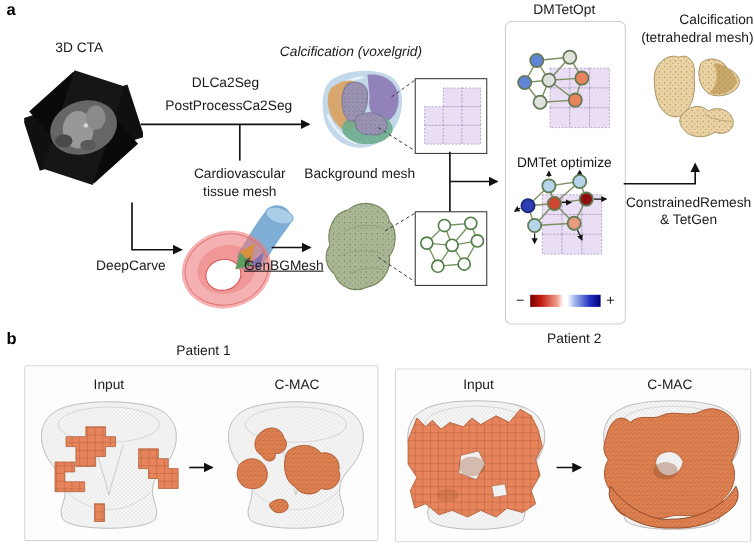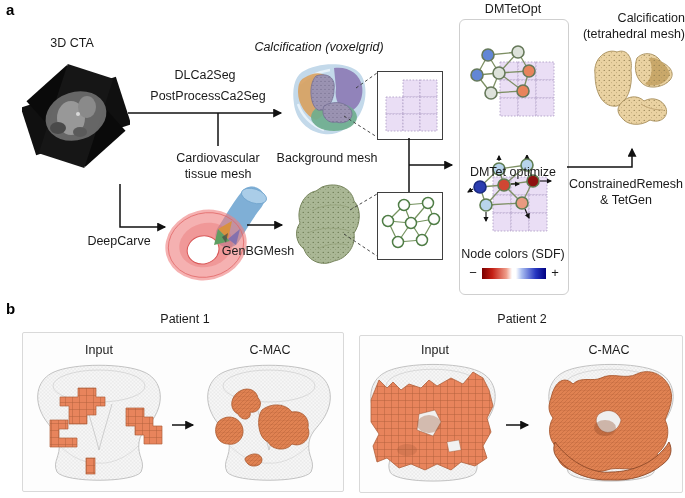--- a/index.html
+++ b/index.html
@@ -108,21 +108,21 @@
         <rect x="42" y="25" width="17" height="17"></rect>
       <rect x="8" y="42" width="17" height="17"></rect>
         <rect x="25" y="42" width="17" height="17"></rect>
         <rect x="42" y="42" width="17" height="17"></rect>
     </g>
   </svg>
 
   <div class="lbl" style="left:59px;top:234px;width:120px;">DeepCarve</div>
   <div class="lbl" style="left:153px;top:151px;width:130px;">Cardiovascular
 tissue mesh</div>
-  <div class="lbl" style="left:198px;top:244px;width:120px;">GenBGMesh</div>
+  <div class="lbl" style="left:198px;top:234px;width:120px;text-decoration:underline;">GenBGMesh</div>
   <div class="lbl" style="left:257px;top:151px;width:140px;">Background mesh</div>
 
   <svg class="imgsvg" style="left:158px;top:183px;" width="128" height="102" viewBox="0 0 128 102">
     <path d="M70,52 C78,40 84,28 94,16" stroke="#84b5dc" stroke-width="25" stroke-linecap="round" fill="none" opacity="0.95"></path>
     <path d="M70,52 C78,40 84,28 94,16" stroke="#5f93c0" stroke-width="25" stroke-linecap="round" fill="none" opacity="0.25"></path>
     <ellipse cx="96" cy="13" rx="13" ry="7" fill="#aacde8" stroke="#6fa3cc" stroke-width="0.8" transform="rotate(18 96 13)"></ellipse>
     <g transform="rotate(-14 48 62)">
       <ellipse cx="48" cy="62" rx="41" ry="35" fill="#ee7d7d" opacity="0.6"></ellipse>
       <ellipse cx="48" cy="62" rx="38" ry="32" fill="none" stroke="#e06565" stroke-width="0.9" opacity="0.8"></ellipse>
       <ellipse cx="48" cy="62" rx="27" ry="22" fill="#e86a6a" opacity="0.35"></ellipse>
@@ -199,21 +199,21 @@
       <circle cx="48" cy="10" r="6" fill="#dde2da"></circle>
         <circle cx="18" cy="13" r="6" fill="#6286d6"></circle>
       <circle cx="7" cy="33" r="6" fill="#6286d6"></circle>
         <circle cx="29" cy="31" r="6" fill="#dde2da"></circle>
       <circle cx="59" cy="29" r="6" fill="#e8845c"></circle>
         <circle cx="21" cy="51" r="6" fill="#dde2da"></circle>
       <circle cx="53" cy="49" r="6" fill="#e8845c"></circle>
     </g>
   </svg>
 
-  <div class="lbl" style="left:453px;top:141px;width:120px;margin-top:24px;">DMTet optimize</div>
+  <div class="lbl" style="left:453px;top:141px;width:120px;">DMTet optimize</div>
 
   <svg class="imgsvg" style="left:467px;top:155px;" width="92" height="92" viewBox="0 0 92 92">
     <g fill="#eadef5" stroke="#b2a2c8" stroke-width="0.9" stroke-dasharray="1.6,1.6">
       <rect x="26" y="22" width="18" height="18"></rect>
         <rect x="44" y="22" width="18" height="18"></rect>
         <rect x="62" y="22" width="18" height="18"></rect>
       <rect x="26" y="40" width="18" height="18"></rect>
         <rect x="44" y="40" width="18" height="18"></rect>
         <rect x="62" y="40" width="18" height="18"></rect>
       <rect x="26" y="58" width="18" height="18"></rect>
@@ -247,21 +247,20 @@
       <circle cx="32" cy="14" r="6" fill="#b8d4ec"></circle>
         <circle cx="60" cy="10" r="6" fill="#b8d4ec"></circle>
       <circle cx="13" cy="32" r="6" fill="#2b3db0" stroke="#1a2a80"></circle>
       <circle cx="37" cy="30" r="6" fill="#cf4633"></circle>
         <circle cx="66" cy="26" r="6" fill="#8f1010"></circle>
       <circle cx="19" cy="50" r="6" fill="#b8d4ec"></circle>
         <circle cx="55" cy="48" r="6" fill="#e89a80"></circle>
     </g>
   </svg>
 
-  <div class="lbl" style="left:451px;top:247px;width:124px;">Node colors (SDF)</div>
   <div class="sign" style="left:466px;top:265px;width:14px;">−</div>
   <div class="colorbar" style="left:482px;top:268px;"></div>
   <div class="sign" style="left:548px;top:265px;width:14px;">+</div>
 
   <div class="lbl" style="left:567px;top:177px;width:118px;">ConstrainedRemesh
 &amp; TetGen</div>
   <div class="lbl" style="left:571px;top:11px;width:114px;text-align:right;">Calcification
 (tetrahedral mesh)</div>
 
   <svg class="imgsvg" style="left:583px;top:44px;" width="95" height="88" viewBox="0 0 95 88">
@@ -295,21 +294,21 @@
   <svg class="imgsvg" style="left:200px;top:360px;" width="138" height="126" viewBox="0 0 138 126">
     <use href="#pbg" width="138" height="126"></use>
     <g fill="url(#pat-cm)" stroke="#a8582f" stroke-width="0.8">
       <path d="M36,34 C44,26 56,28 58,38 C64,44 58,54 50,52 C52,60 42,62 38,54 C30,50 30,40 36,34 Z"></path>
       <path d="M18,62 C26,54 38,56 42,66 C46,76 38,86 28,84 C18,84 12,72 18,62 Z"></path>
       <path d="M62,50 C72,42 86,44 92,52 C102,50 110,58 108,68 C112,78 102,88 92,84 C86,92 72,90 68,82 C58,78 56,58 62,50 Z"></path>
       <path d="M48,96 C54,92 62,94 62,100 C62,106 52,108 48,104 C44,100 44,98 48,96 Z"></path>
     </g>
   </svg>
 
-  <div class="lbl" style="left:462px;top:312px;width:120px;">Patient 2</div>
+  <div class="lbl" style="left:462px;top:301px;width:120px;">Patient 2</div>
   <div class="patientbox" style="left:359px;top:335px;width:322px;height:156px;"></div>
   <div class="lbl" style="left:385px;top:343px;width:100px;">Input</div>
   <div class="lbl" style="left:559px;top:343px;width:100px;">C-MAC</div>
 
   <svg class="imgsvg" style="left:363px;top:358px;" width="140" height="130" viewBox="0 0 140 130">
     <use href="#pbg" width="140" height="130"></use>
     <path d="M8,42 L16,22 L24,30 L30,24 L38,32 L46,26 L58,30 L66,22 L74,28 L88,20 L100,26 L110,14 L120,20 L126,32 L130,48 L124,60 L128,74 L120,88 L124,100 L112,108 L98,104 L88,112 L74,106 L62,112 L48,106 L36,110 L24,100 L14,104 L10,88 L16,76 L8,64 Z" fill="url(#pat-vox)" stroke="#b0603a" stroke-width="0.8"></path>
     <path d="M56,56 L72,52 L78,64 L70,78 L54,72 Z" fill="#f1f1f1" stroke="#9a5535" stroke-width="0.5"></path>
     <path d="M84,84 L96,82 L98,92 L86,94 Z" fill="#f1f1f1" stroke="#9a5535" stroke-width="0.4"></path>
     <ellipse cx="66" cy="66" rx="12" ry="9" fill="#9a5535" opacity="0.35"></ellipse>

